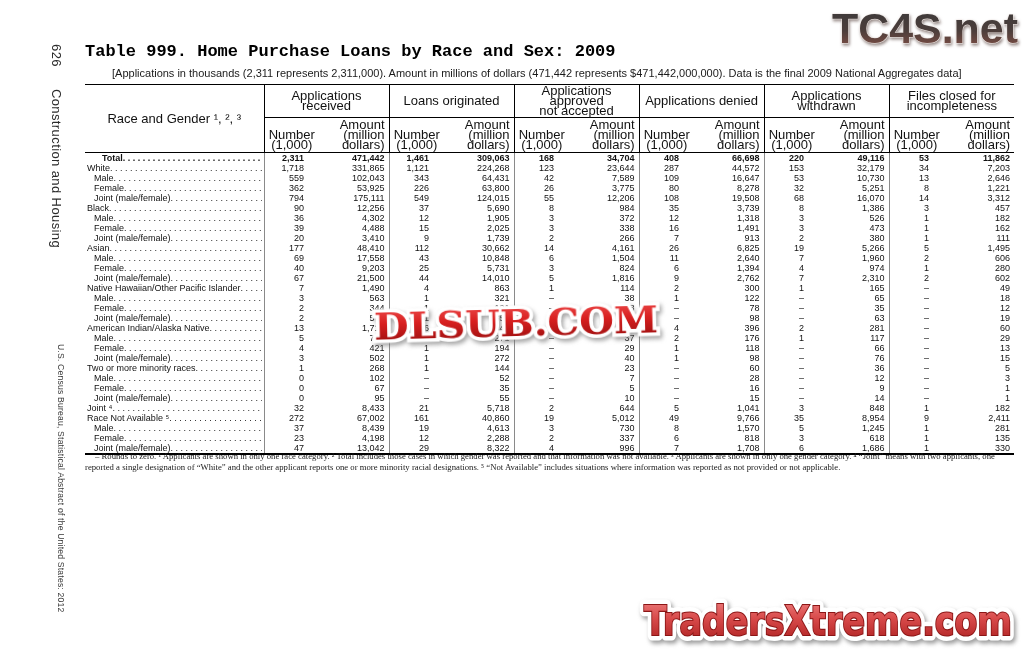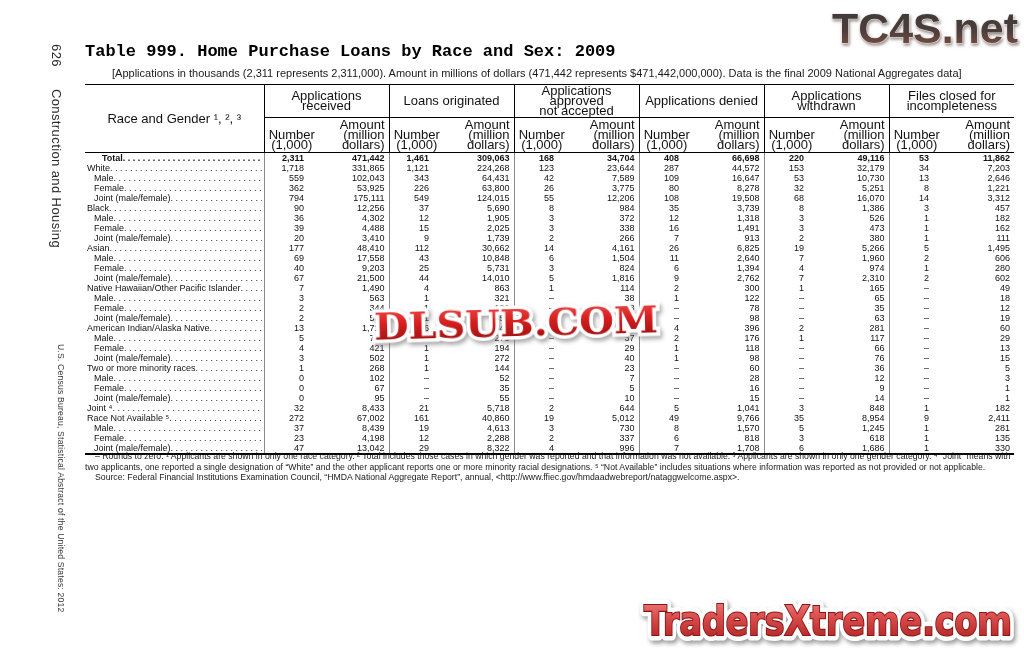--- a/index.html
+++ b/index.html
@@ -37,21 +37,21 @@
   td.lbl-cell{overflow:hidden;}
   .lblwrap{display:flex;}
   .dots{flex:1;overflow:hidden;white-space:nowrap;margin-right:2px;}
   .dots::after{content:" . . . . . . . . . . . . . . . . . . . . . . . . . . . . . . . . . . . . . . . . . . . . . . . . . . . . . . . . . . . .";}
   tr.bold{font-weight:bold;}
   tr.lvl-total td.lbl-cell .lblwrap{padding-left:17px;}
   tr.lvl-race  td.lbl-cell .lblwrap{padding-left:2px;}
   tr.lvl-sub   td.lbl-cell .lblwrap{padding-left:9px;}
 
   
-  #footnotes{left:85px;top:451px;width:929px;font-size:8.7px;line-height:10.6px;color:#1a1a1a;}
+  #footnotes{left:85px;top:451px;width:929px;font-size:8.7px;line-height:10.6px;color:#1a1a1a;font-family:Liberation Serif, serif;}
   #footnotes p{margin:0;text-indent:10px;}
 
   
   .wm{pointer-events:none;z-index:50;}
 </style>
 </head>
 <body>
 
 <div>
 
@@ -726,21 +726,20 @@
             <td class="v amt">1,686</td>
             <td class="v num gb">1</td>
             <td class="v amt">330</td>
           </tr>
         </tbody>
     </table>
   </div>
 
   <div id="footnotes" class="abs">
     <p>– Rounds to zero. ¹ Applicants are shown in only one race category. ² Total includes those cases in which gender was reported and that information was not available. ³ Applicants are shown in only one gender category. ⁴ “Joint” means with two applicants, one reported a single designation of “White” and the other applicant reports one or more minority racial designations. ⁵ “Not Available” includes situations where information was reported as not provided or not applicable.</p>
-    <p>Source: Federal Financial Institutions Examination Council, “HMDA National Aggregate Report”, annual,  &lt;http://www.ffiec.gov/hmdaadwebreport/nataggwelcome.aspx&gt;.</p>
   </div>
 
   <svg class="abs wm" style="left:826px;top:2px;" width="198" height="52">
     <defs>
       <linearGradient id="wmg1" x1="0" y1="0" x2="0" y2="1">
         <stop offset="0.1" stop-color="#3d3a3a"></stop>
         <stop offset="0.55" stop-color="#4c3e3b"></stop>
         <stop offset="1" stop-color="#8a5247"></stop>
       </linearGradient>
     </defs>

